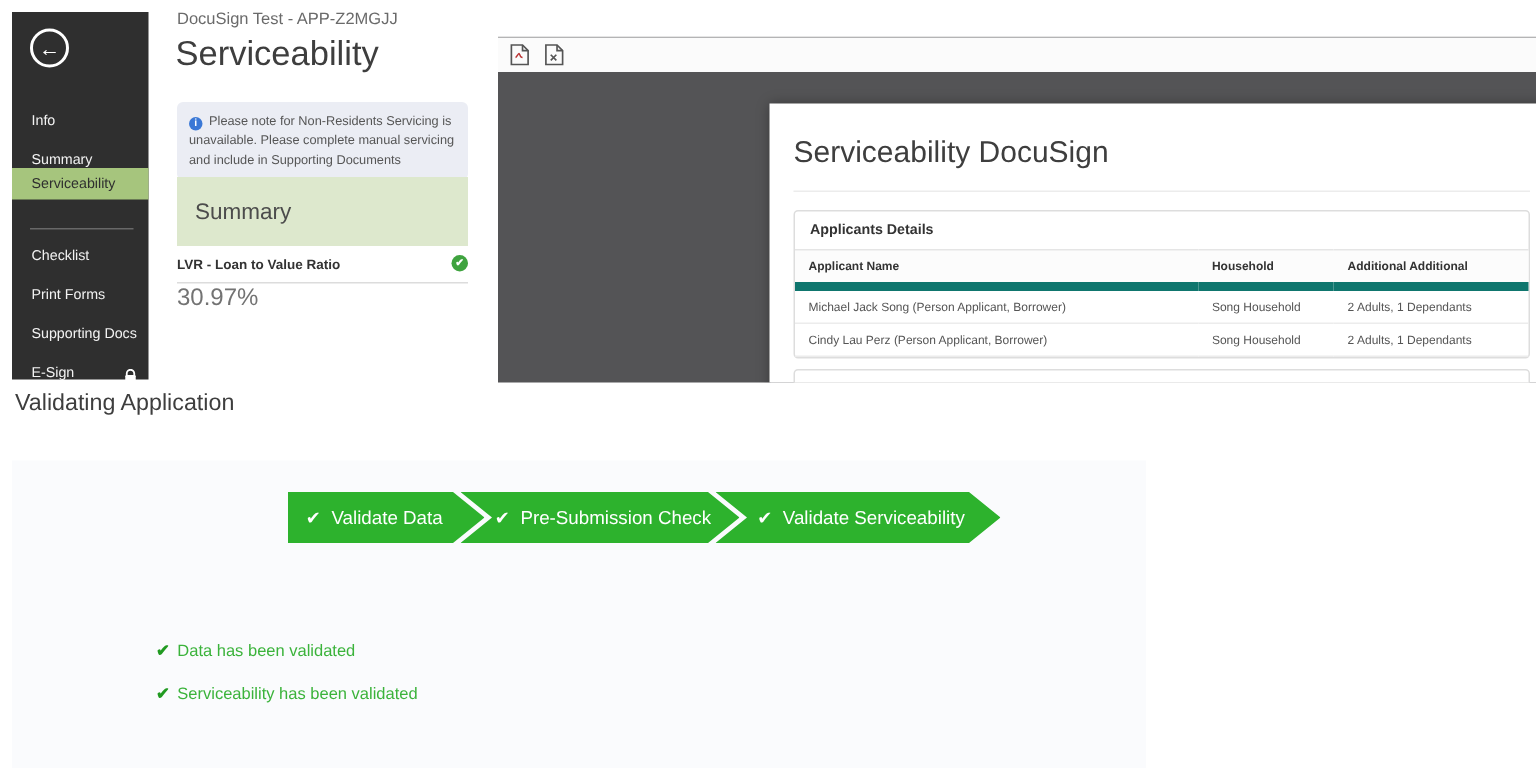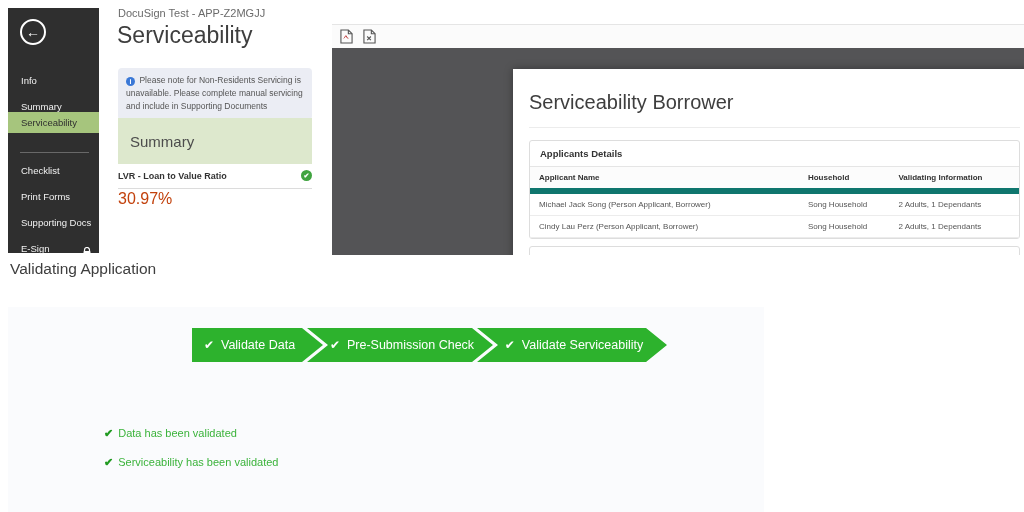--- a/index.html
+++ b/index.html
@@ -28,21 +28,21 @@
   .info-icon { display:inline-block; width:9px; height:9px; border-radius:50%;
                background:#3a78d6; color:#fff; font-size:7px; line-height:9px; font-weight:bold;
                text-align:center; margin-right:2px; vertical-align:-1px; font-style:normal; }
   #summary-header { left:118px; top:118px; width:194px; height:46px; background:#dde8cd;
                     color:#4c4c4c; font-size:15px; display:flex; align-items:center;
                     padding-left:12px; }
   #lvr-row { left:118px; top:171px; width:194px; padding-bottom:7px;
              border-bottom:1px solid #dcdcdc; font-size:9px; font-weight:bold; color:#333; }
   .check-badge { position:absolute; right:0; top:-1px; width:11px; height:11px; border-radius:50%;
                  background:#3fa33f; color:#fff; font-size:7px; line-height:11px; text-align:center; }
-  #lvr-value { left:118px; top:190px; font-size:16px; color:#c2410c; }
+  #lvr-value { left:118px; top:190px; font-size:16px; color:#737373; }
 
   
   #viewer { left:332px; top:24px; width:692px; height:231px; overflow:hidden;
             border-top:1px solid #e5e5e5; background:#545456; }
   #viewer-toolbar { position:absolute; left:0; top:0; width:100%; height:23px; background:#fbfbfb;
                     display:flex; align-items:center; padding-left:8px; gap:10px; }
   .tool-icon { width:13px; height:15px; cursor:pointer; display:block; }
   #modal { position:absolute; left:181px; top:44px; width:523px; height:300px; background:#fff;
            box-shadow:0 0 8px rgba(0,0,0,.35); padding:22px 16px 0 16px; }
   #modal-title { font-size:20px; color:#3e3e3e; font-weight:400; margin-bottom:13px; }
@@ -126,31 +126,31 @@
       <path d="M4 10c1-.5 2-3 2.5-3s.5 3 2.5 3" fill="none" stroke="#b33" stroke-width="1"></path>
     </svg>
     <svg class="tool-icon" viewBox="0 0 14 16">
       <path d="M1 1h8l4 4v10H1z" fill="none" stroke="#555" stroke-width="1.2"></path>
       <path d="M9 1v4h4" fill="none" stroke="#555" stroke-width="1.2"></path>
       <path d="M4.5 8l4 4m0-4l-4 4" fill="none" stroke="#555" stroke-width="1.2"></path>
     </svg>
   </div>
 
   <div id="modal">
-    <div id="modal-title">Serviceability Borrower</div>
+    <div id="modal-title">Serviceability DocuSign</div>
     <div id="modal-divider"></div>
 
     <div class="section-box">
       <div class="section-title" id="applicants-title">Applicants Details</div>
       <table>
         <thead>
           <tr>
             <th class="col-name">Applicant Name</th>
             <th class="col-house">Household</th>
-            <th class="col-add">Validating Information</th>
+            <th class="col-add">Additional Additional</th>
           </tr>
         </thead>
         <tbody>
           <tr>
             <td>Michael Jack Song (Person Applicant, Borrower)</td>
             <td>Song Household</td>
             <td>2 Adults, 1 Dependants</td>
           </tr>
           <tr>
             <td>Cindy Lau Perz (Person Applicant, Borrower)</td>

